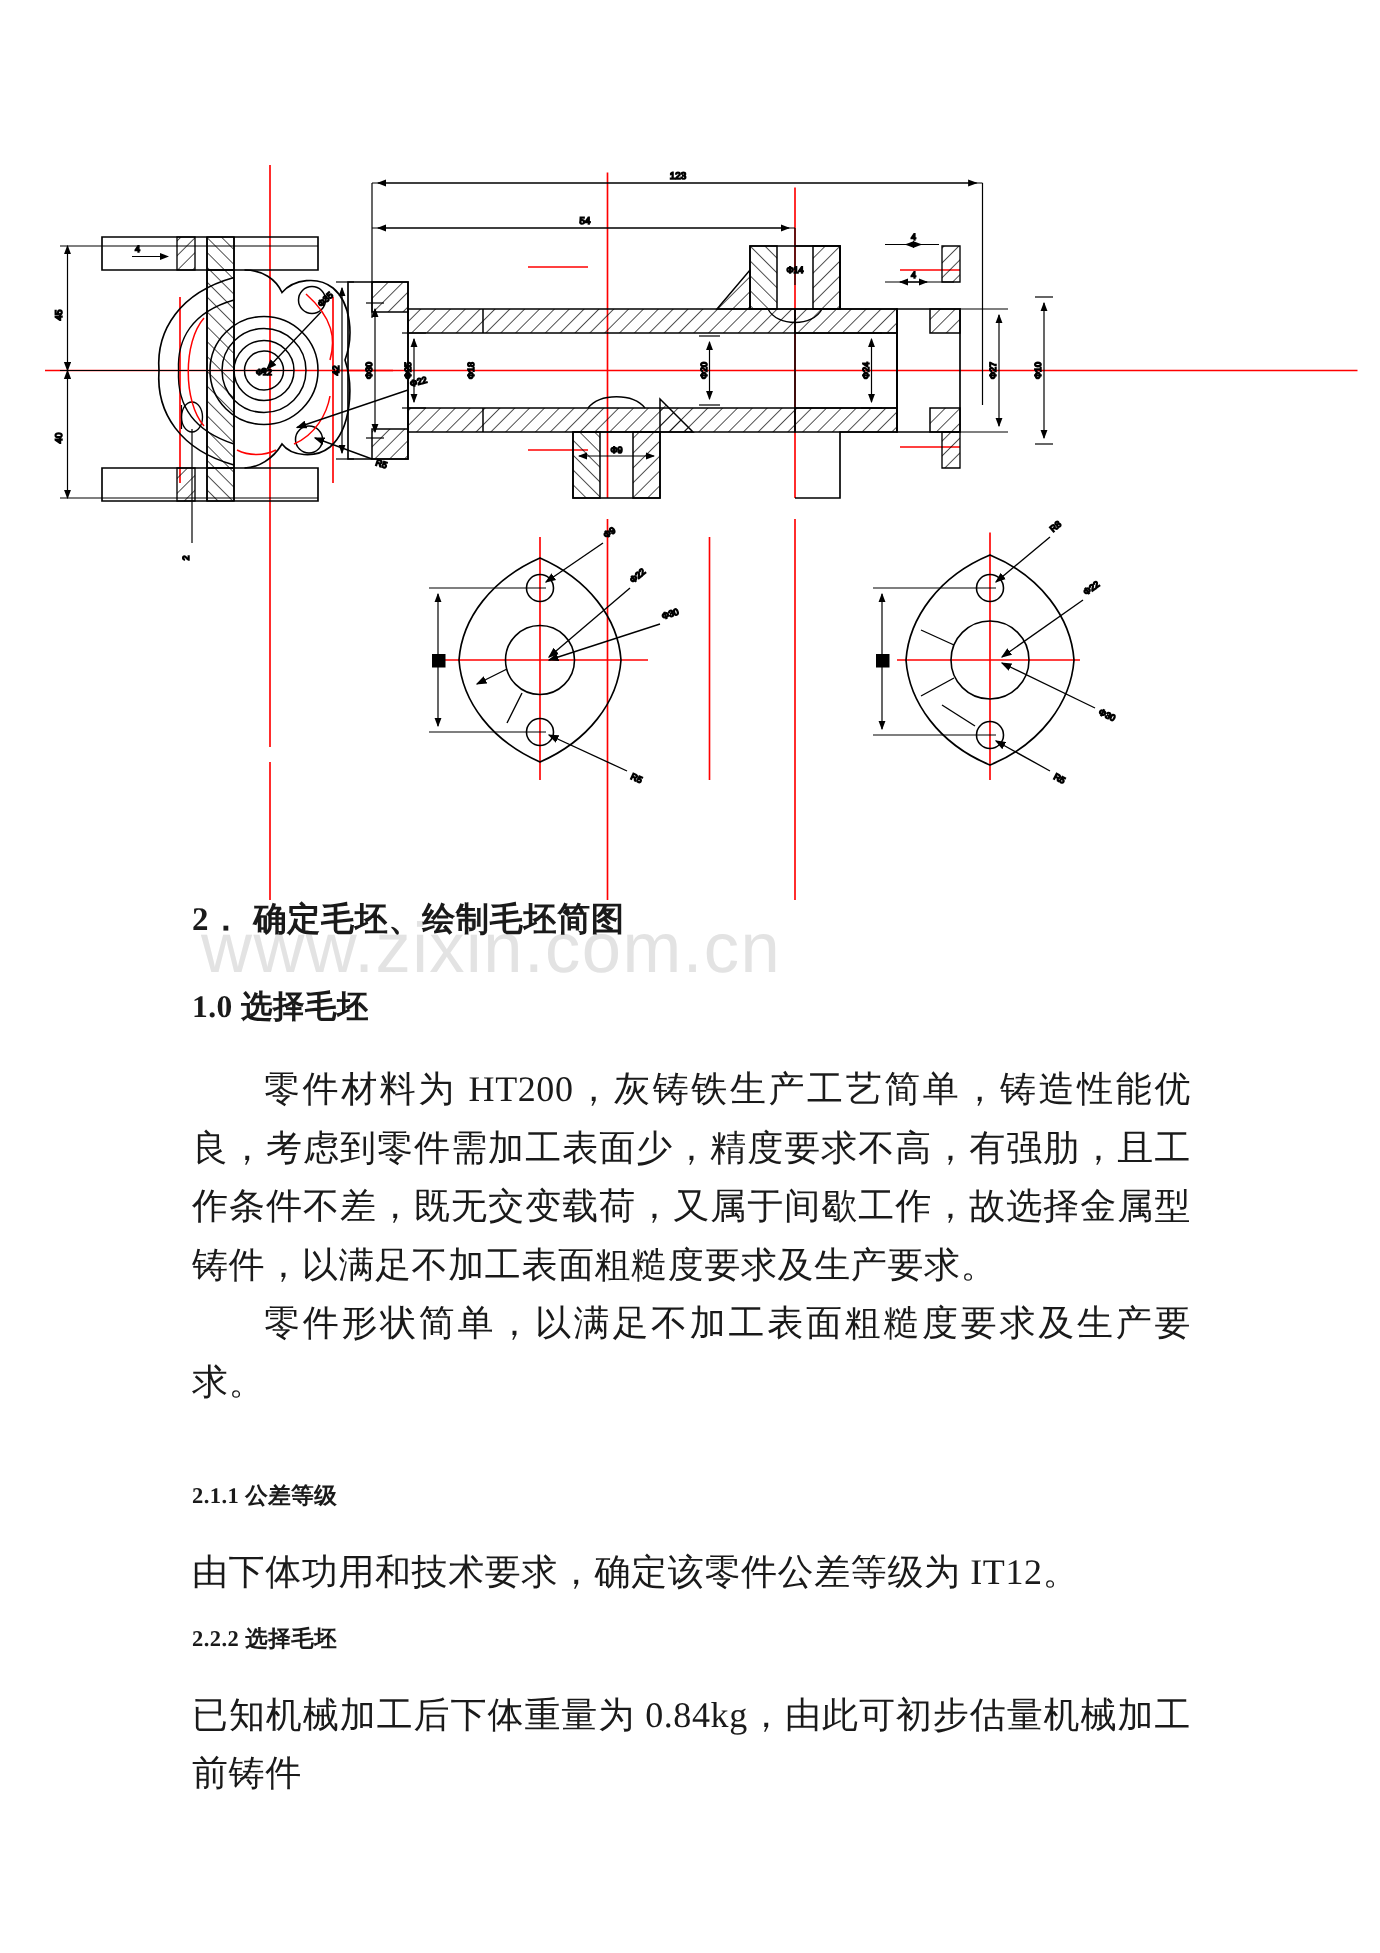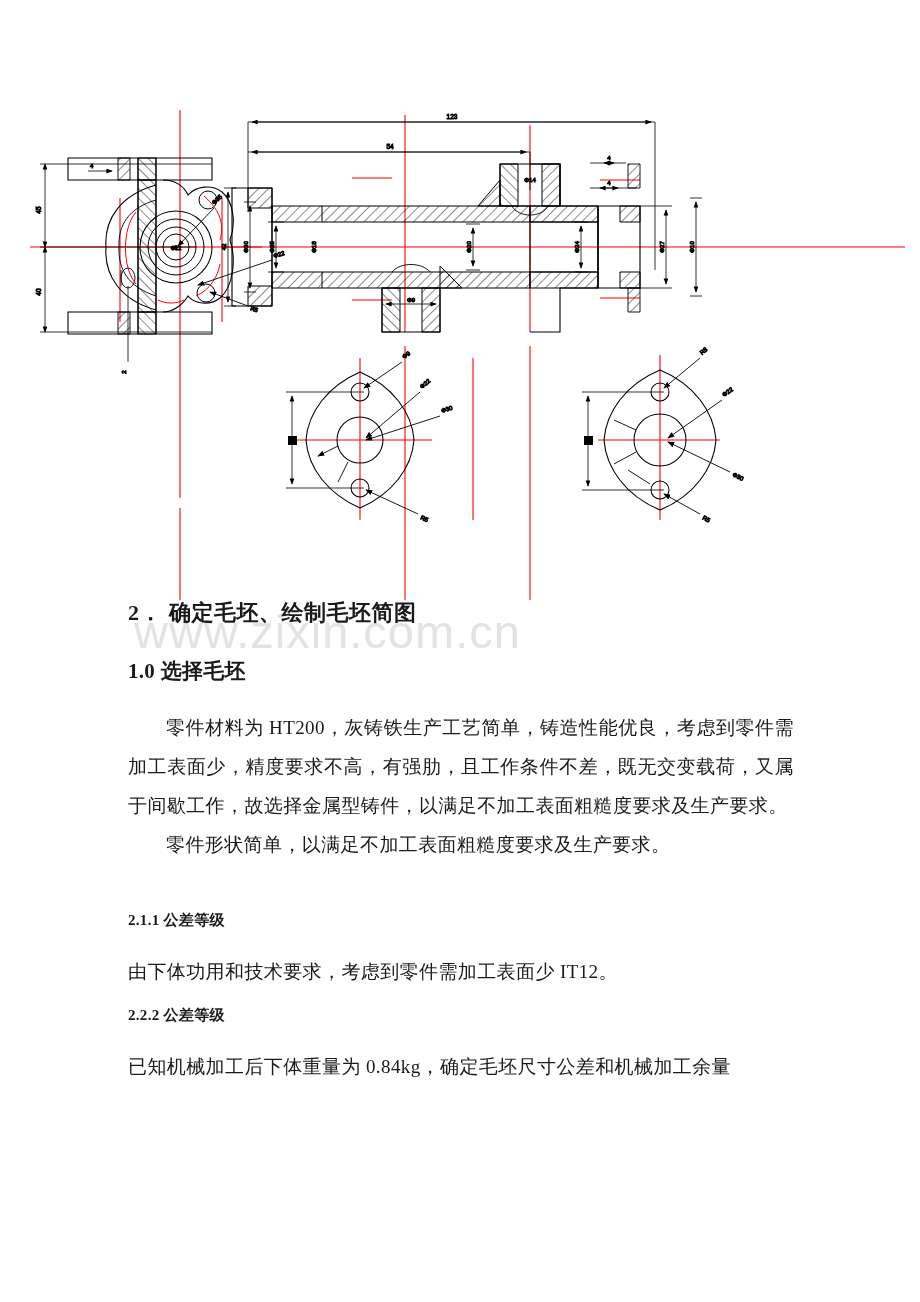--- a/index.html
+++ b/index.html
@@ -81,21 +81,21 @@
     font-family: "Liberation Serif", serif;
     font-weight: bold;
     font-size: 15px;
     line-height: 28px;
     margin: 0 0 18px 0;
     letter-spacing: 0.3px;
   }
 
   p.para {
     font-family: "Liberation Serif", serif;
-    font-size: 19px;
+    font-size: 24px;
     line-height: 39px;
     margin: 0;
     text-align: justify;
     text-justify: inter-ideograph;
     letter-spacing: 0.4px;
   }
   p.indent { text-indent: 2em; }
 
   .gap-lg { height: 42px; }
   .gap-sm { height: 10px; }
@@ -422,23 +422,23 @@
 
     <p class="para indent">零件材料为 HT200，灰铸铁生产工艺简单，铸造性能优良，考虑到零件需加工表面少，精度要求不高，有强肋，且工作条件不差，既无交变载荷，又属于间歇工作，故选择金属型铸件，以满足不加工表面粗糙度要求及生产要求。</p>
 
     <p class="para indent">零件形状简单，以满足不加工表面粗糙度要求及生产要求。</p>
 
     <div class="gap-lg"></div>
 
 
     <h3 class="h-sub2">2.1.1  公差等级</h3>
 
-    <p class="para">由下体功用和技术要求，考虑到零件需加工表面少 IT12。</p>
+    <p class="para">由下体功用和技术要求，确定该零件公差等级为 IT12。</p>
 
     <div class="gap-sm"></div>
 
-    <h3 class="h-sub2">2.2.2  公差等级</h3>
-
-    <p class="para">已知机械加工后下体重量为 0.84kg，确定毛坯尺寸公差和机械加工余量</p>
+    <h3 class="h-sub2">2.2.2  选择毛坯</h3>
+
+    <p class="para">已知机械加工后下体重量为 0.84kg，由此可初步估量机械加工前铸件</p>
 
   </div>
 
 </div>
 
 </body></html>

